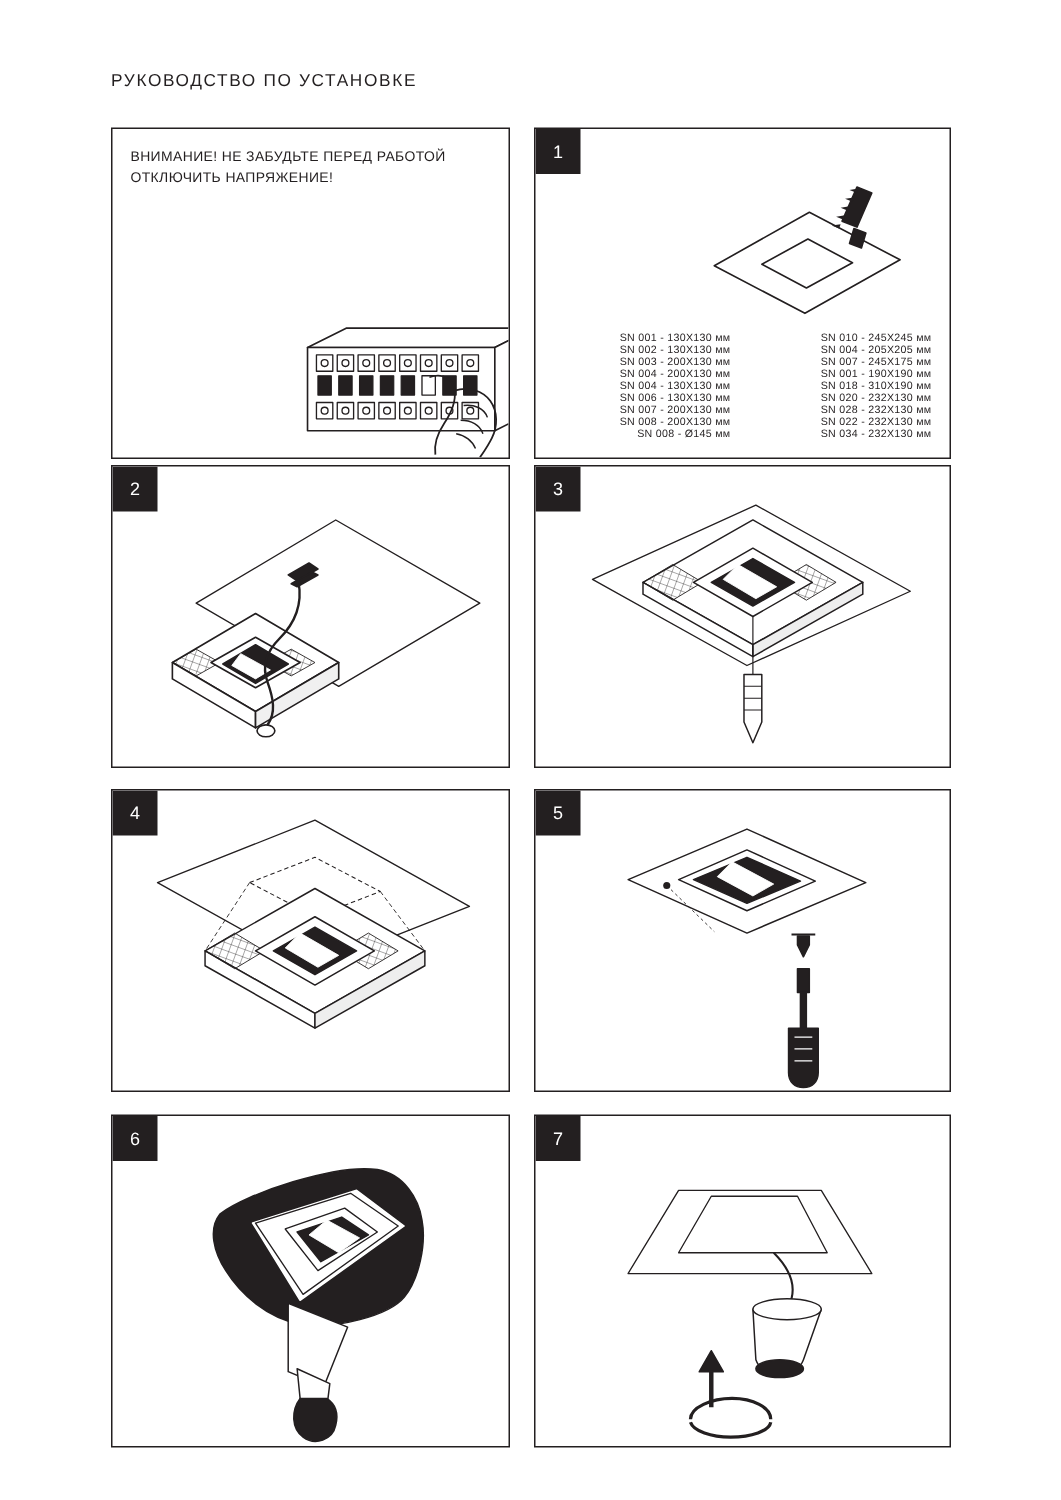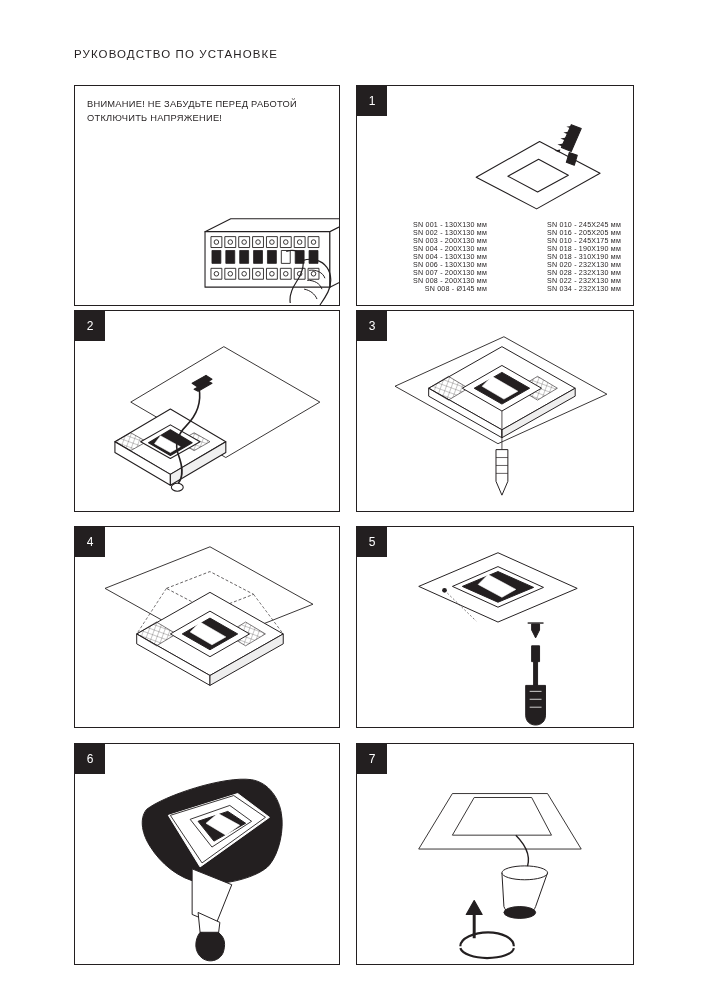--- a/index.html
+++ b/index.html
@@ -218,23 +218,23 @@
           <div class="spec-item">SN 003 - 200X130 мм</div>
           <div class="spec-item">SN 004 - 200X130 мм</div>
           <div class="spec-item">SN 004 - 130X130 мм</div>
           <div class="spec-item">SN 006 - 130X130 мм</div>
           <div class="spec-item">SN 007 - 200X130 мм</div>
           <div class="spec-item">SN 008 - 200X130 мм</div>
           <div class="spec-item">SN 008 - Ø145 мм</div>
         </div>
         <div class="spec-col">
           <div class="spec-item">SN 010 - 245X245 мм</div>
-          <div class="spec-item">SN 016 - 205X205 мм</div>
-          <div class="spec-item">SN 010 - 245X175 мм</div>
-          <div class="spec-item">SN 018 - 190X190 мм</div>
+          <div class="spec-item">SN 004 - 205X205 мм</div>
+          <div class="spec-item">SN 007 - 245X175 мм</div>
+          <div class="spec-item">SN 001 - 190X190 мм</div>
           <div class="spec-item">SN 018 - 310X190 мм</div>
           <div class="spec-item">SN 020 - 232X130 мм</div>
           <div class="spec-item">SN 028 - 232X130 мм</div>
           <div class="spec-item">SN 022 - 232X130 мм</div>
           <div class="spec-item">SN 034 - 232X130 мм</div>
         </div>
       </div>
     </div>
 
     <div class="cell c-2">

